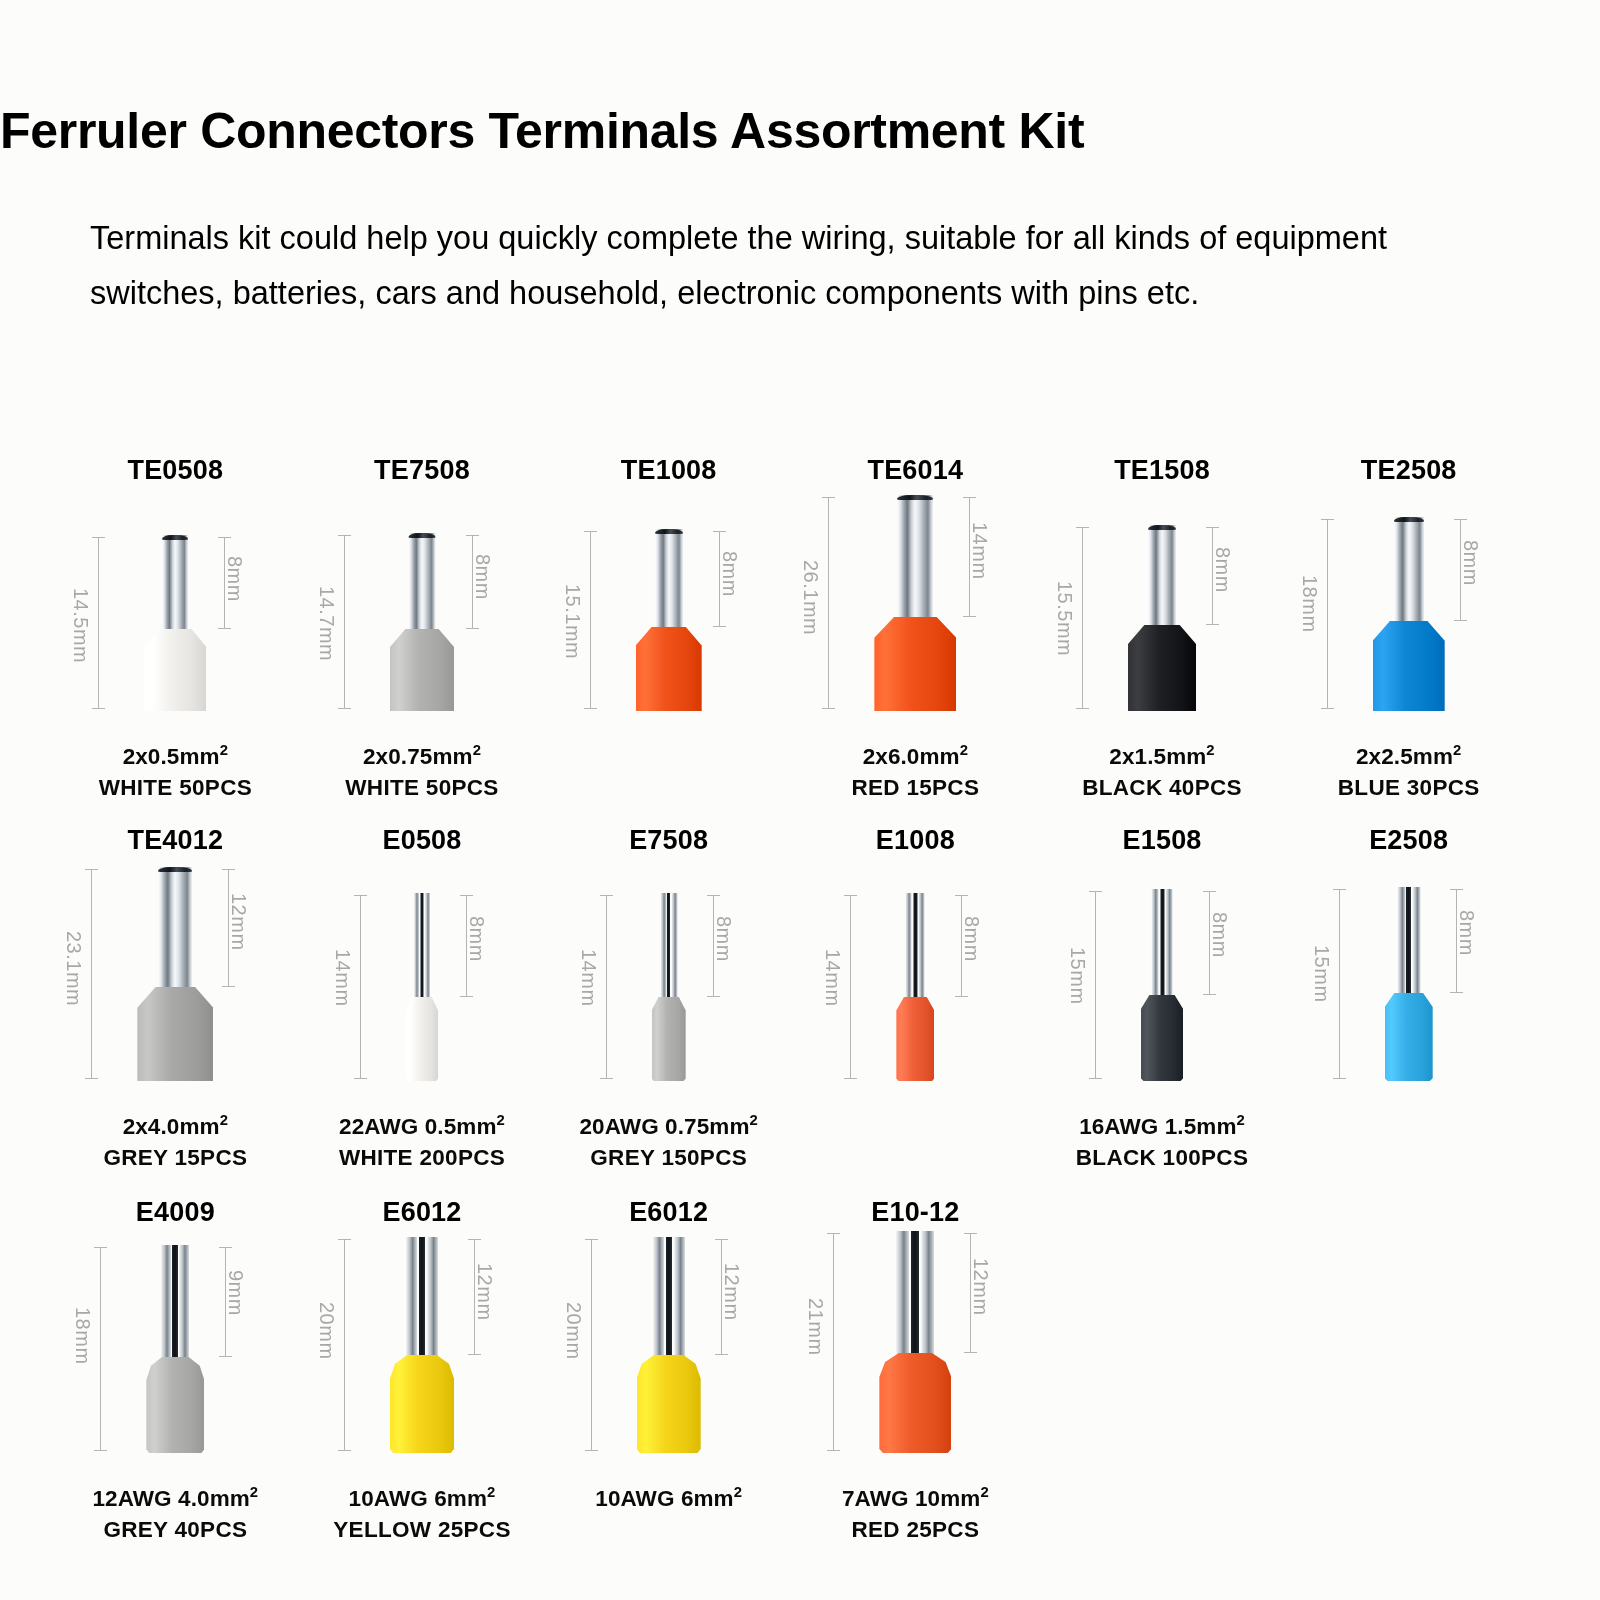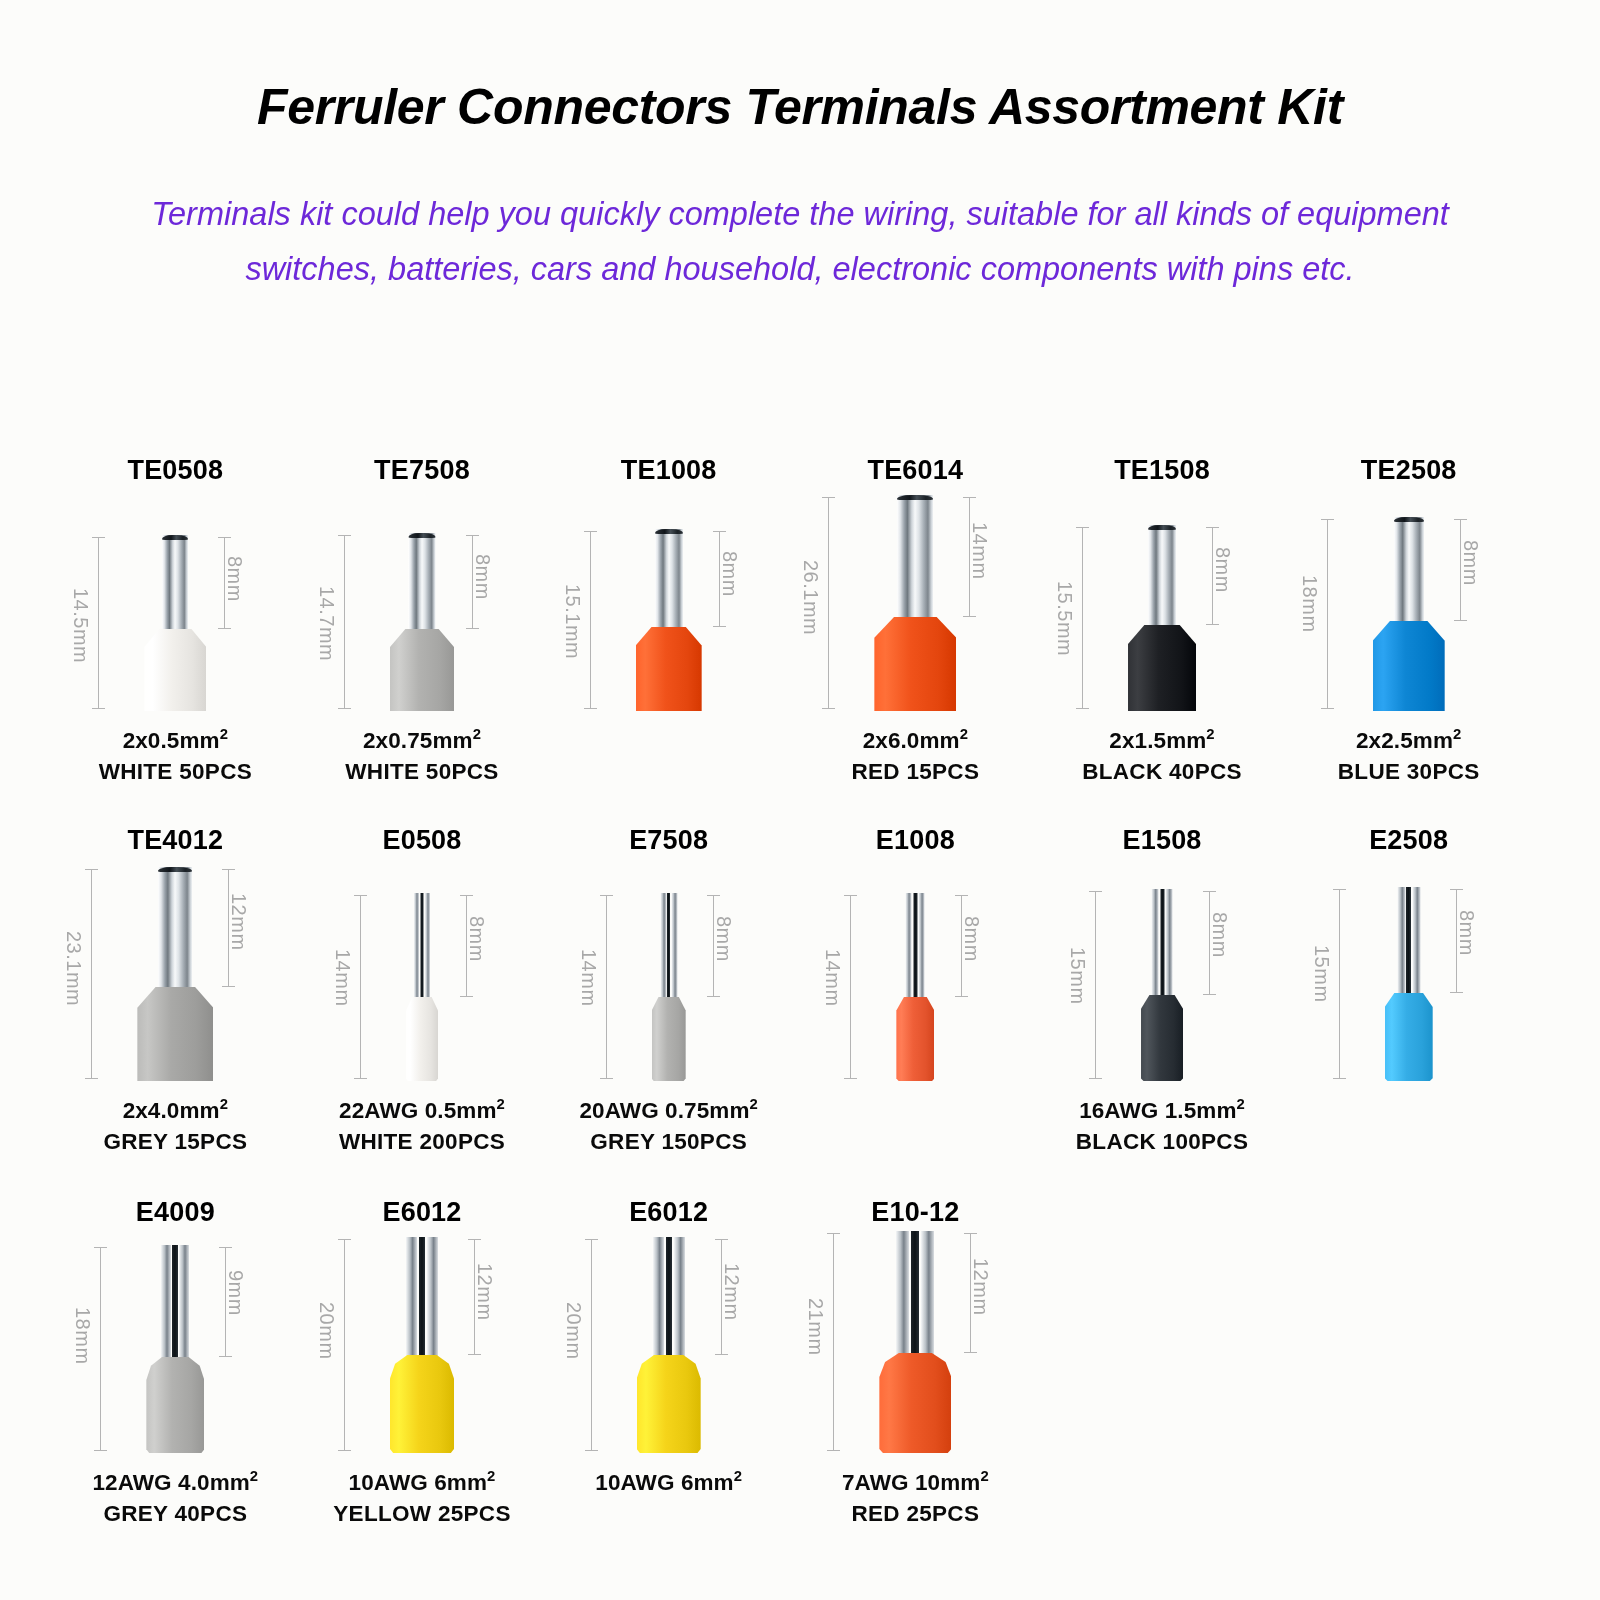--- a/index.html
+++ b/index.html
@@ -17,38 +17,37 @@
 
   .page {
     position: relative;
     width: 1600px;
     height: 1600px;
     box-sizing: border-box;
   }
 
   
   .header {
-    padding-top: 80px;
-    text-align: center;
-    font-style: italic;
+    padding-top: 104px;
+    text-align: left;
   }
   .title {
     font-size: 50px;
     font-weight: bold;
     letter-spacing: -0.3px;
     color: #000;
     line-height: 1.1;
     margin: 0;
   }
   .subtitle {
     margin: 52px auto 0;
     width: 1420px;
     font-size: 32.5px;
     line-height: 1.68;
-    color: #6d28d9;
+    color: #000000;
     font-weight: 400;
   }
 
   
   .grid {
     position: absolute;
     top: 455px;
     left: 52px;
     width: 1480px;
   }
@@ -196,21 +195,21 @@
     color: #a8a8a8;
     white-space: nowrap;
     transform-origin: left top;
     transform: rotate(90deg);
     letter-spacing: 0.5px;
   }
 
   
   .caption {
     text-align: center;
-    margin-top: 13px;
+    margin-top: 29px;
   }
   .spec {
     font-size: 22.5px;
     font-weight: bold;
     color: #0a0a0a;
     line-height: 1.42;
     letter-spacing: 0.1px;
   }
   .spec sup { font-size: 0.66em; vertical-align: super; }
   .qty {

